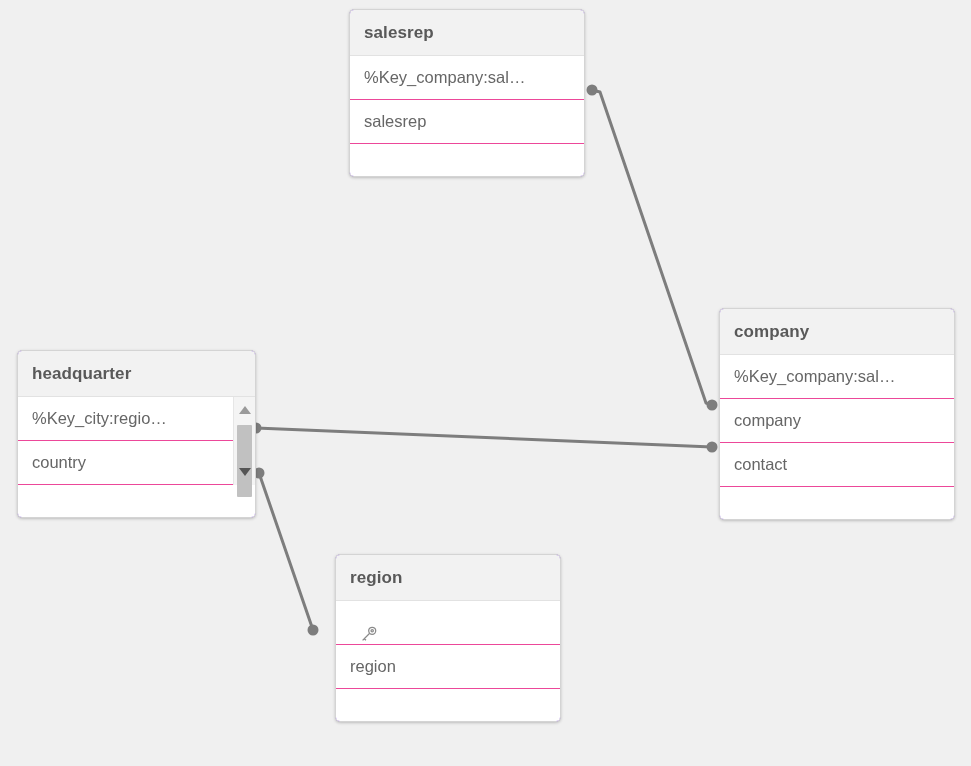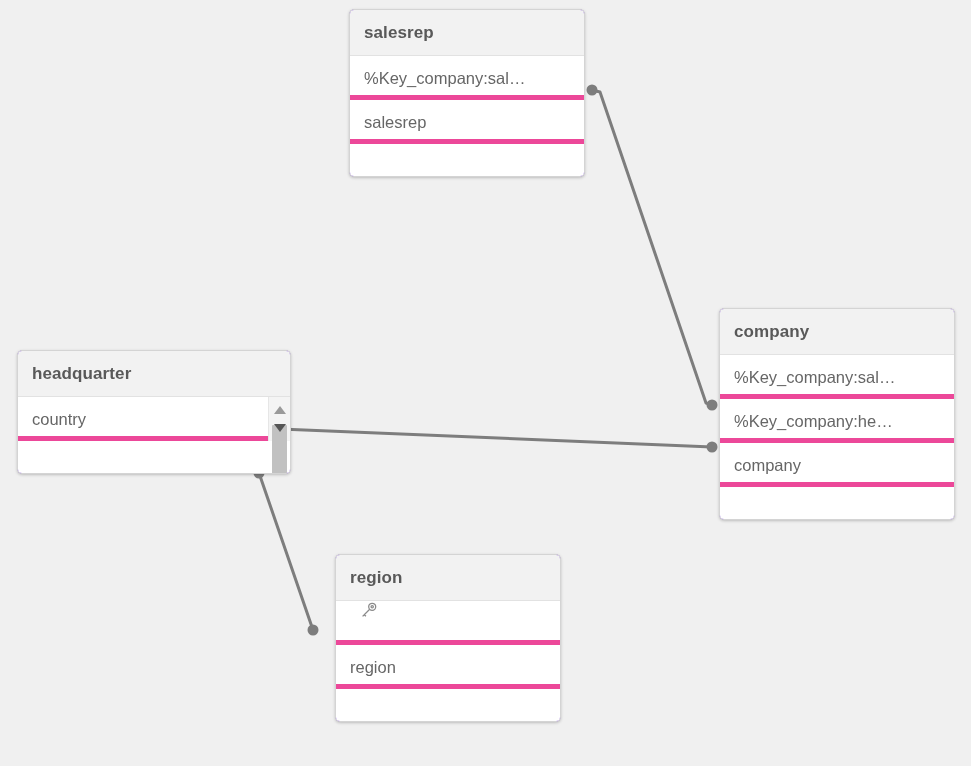--- a/index.html
+++ b/index.html
@@ -54,26 +54,26 @@
   .fields {
     position: relative;
   }
   .field-row {
     height: 44px;
     line-height: 44px;
     padding: 0 10px 0 14px;
     font-size: 16.5px;
     color: #666666;
     background: #ffffff;
-    border-bottom: 5px solid #ec4899;
+    border-bottom: 1px solid #ec4899;
     box-sizing: border-box;
     white-space: nowrap;
     overflow: hidden;
     display: flex;
-    align-items: flex-start;
+    align-items: flex-end;
   }
   .field-label {
     overflow: hidden;
     text-overflow: clip;
     white-space: nowrap;
   }
   .key-icon {
     display: inline-block;
     margin-left: 9px;
     line-height: 0;
@@ -152,31 +152,34 @@
       </div>
       <div class="table-footer"></div>
     </div>
     <div class="table-node" style="left: 719px; top: 308px; width: 236px;">
       <div class="table-header">company</div>
       <div class="fields">
         <div class="field-row">
           <span class="field-label">%Key_company:sal…</span>
         </div>
         <div class="field-row">
-          <span class="field-label">%Key_company:he…</span>
-        </div>
-        <div class="field-row">
           <span class="field-label">company</span>
         </div>
-      </div>
-      <div class="table-footer"></div>
-    </div>
-    <div class="table-node" style="left: 17px; top: 350px; width: 274px;">
+        <div class="field-row">
+          <span class="field-label">contact</span>
+        </div>
+      </div>
+      <div class="table-footer"></div>
+    </div>
+    <div class="table-node" style="left: 17px; top: 350px; width: 239px;">
       <div class="table-header">headquarter</div>
       <div class="fields">
+        <div class="field-row">
+          <span class="field-label">%Key_city:regio…</span>
+        </div>
         <div class="field-row">
           <span class="field-label">country</span>
         </div>
         <div class="vscroll">
           <div class="arrow up">
             <i></i>
           </div>
           <div class="thumb"></div>
           <div class="arrow down">
             <i></i>

